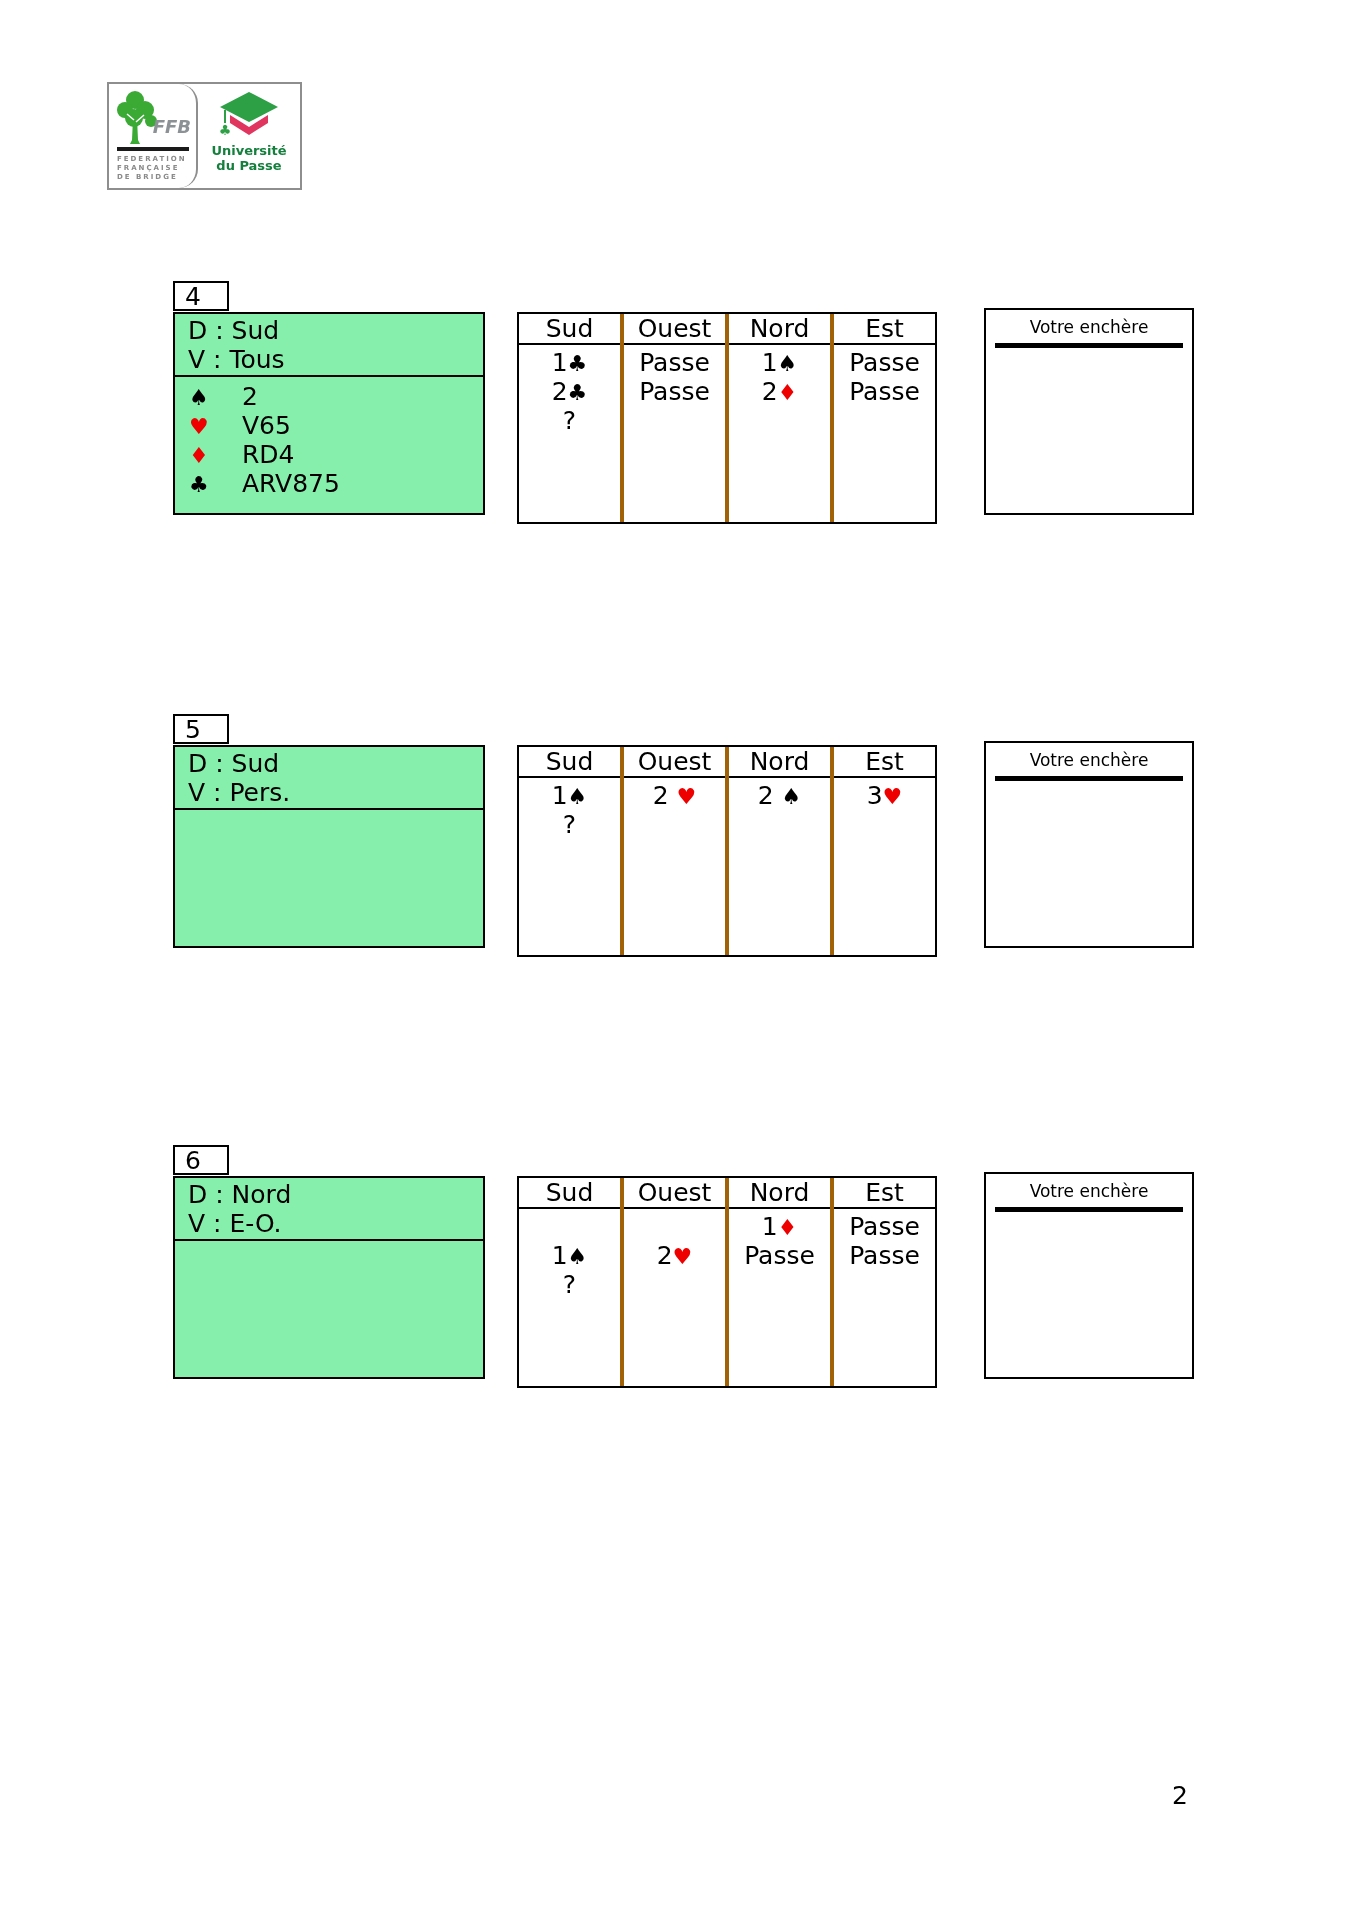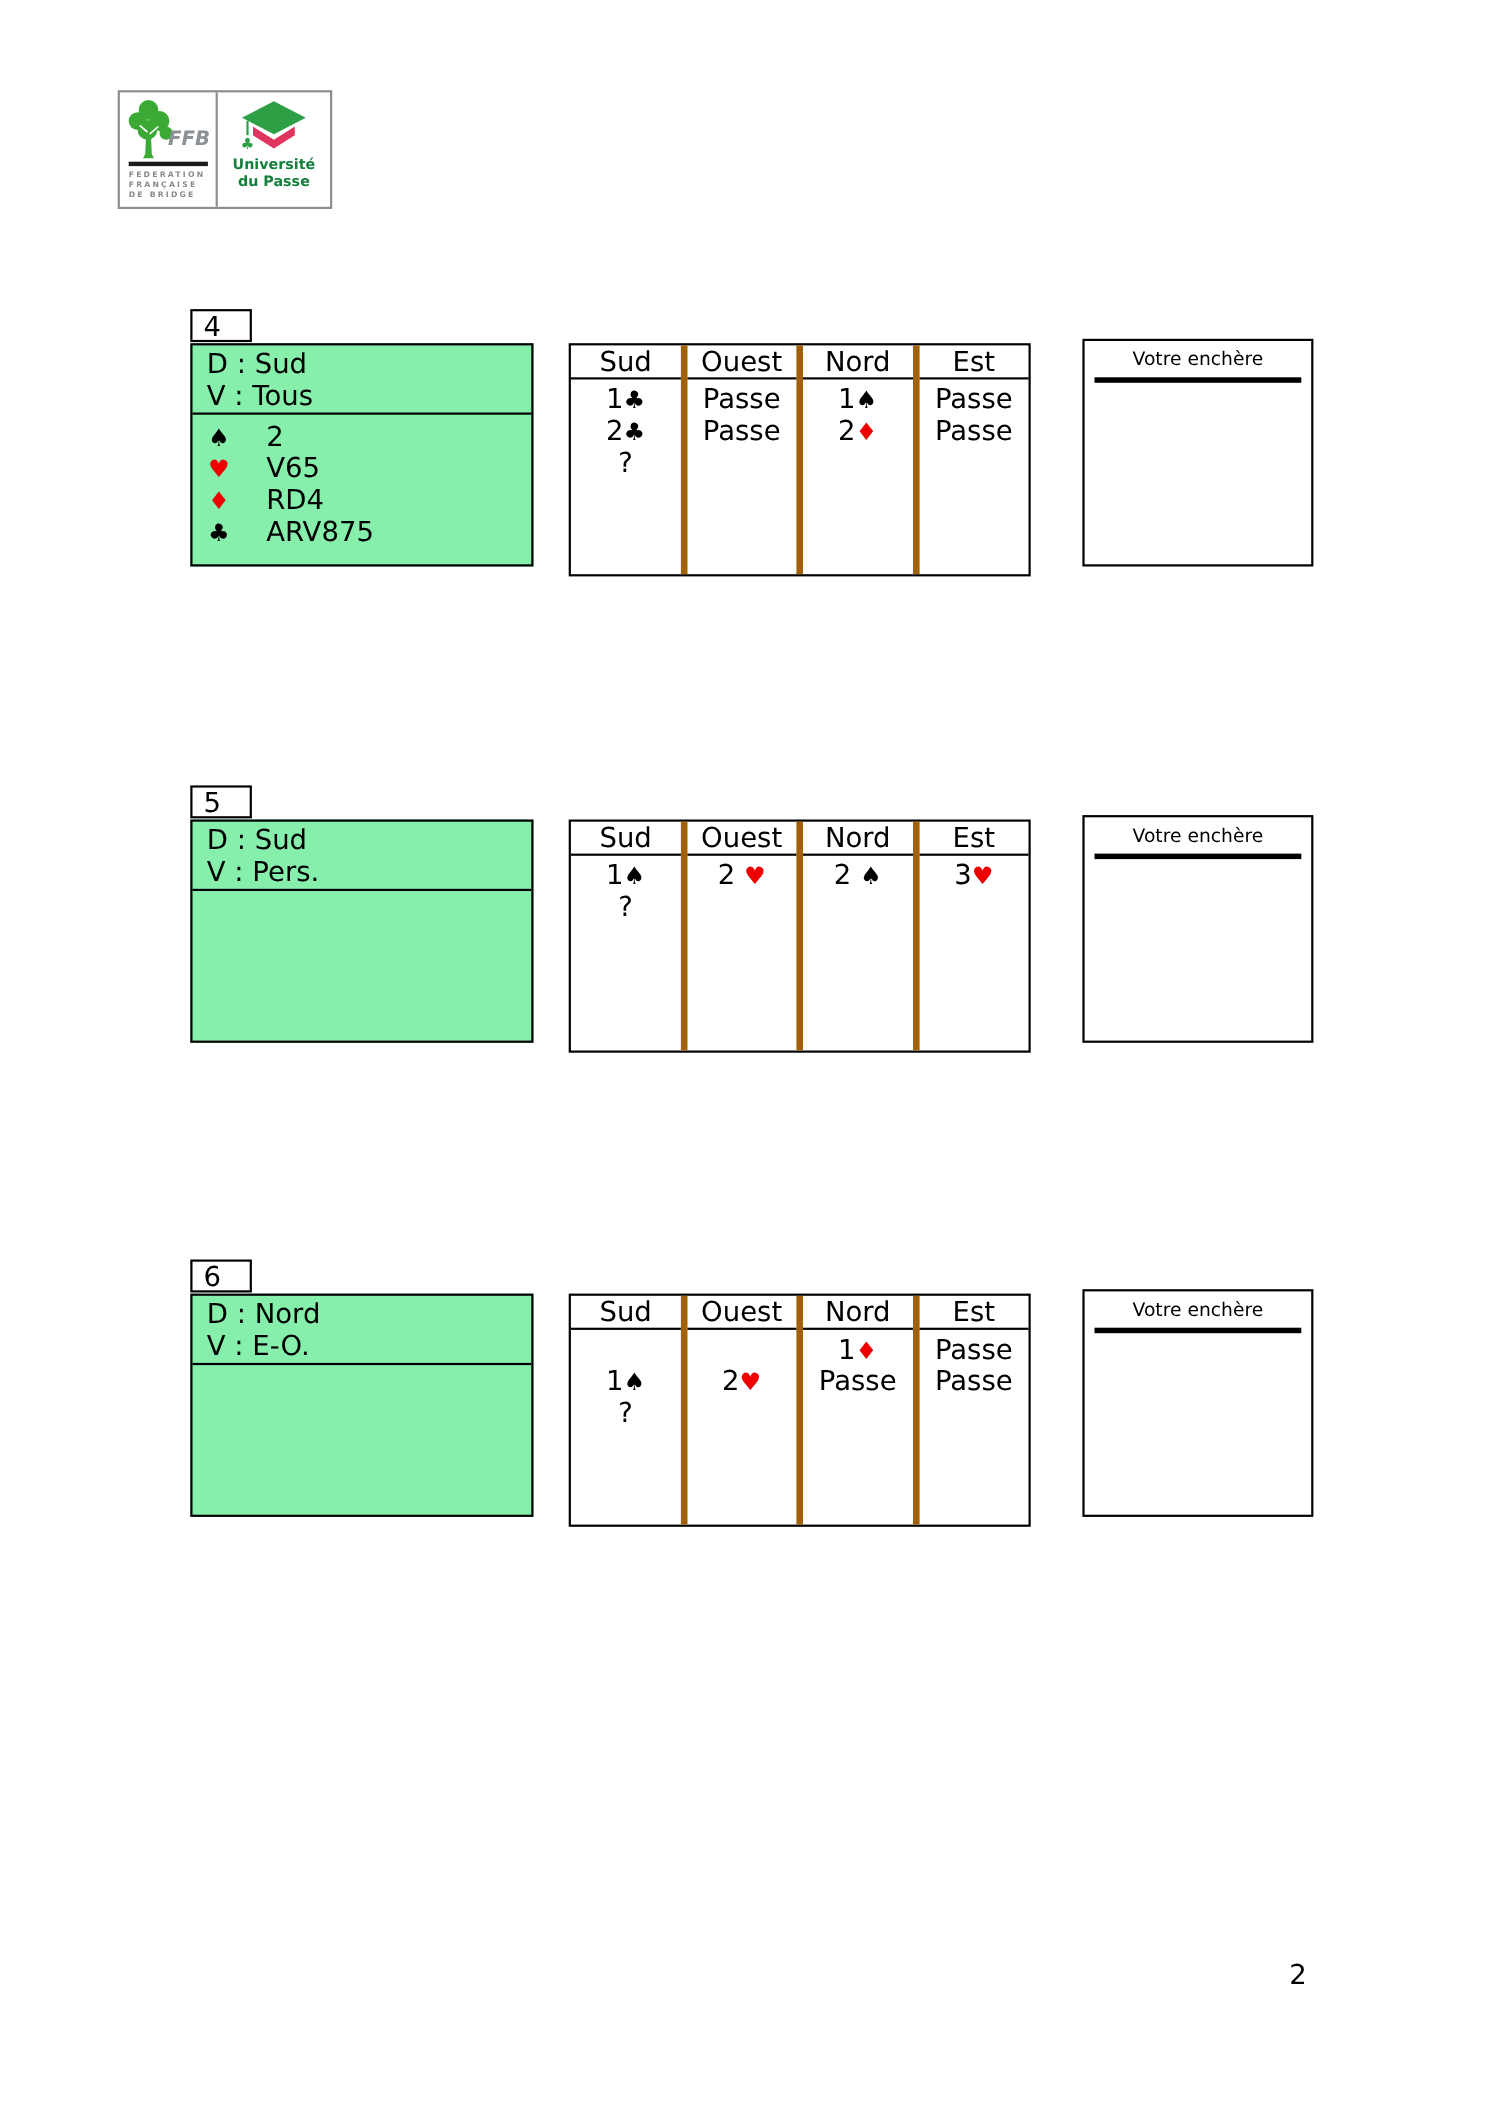--- a/index.html
+++ b/index.html
@@ -12,21 +12,21 @@
     overflow:hidden;
   }
 
   
   .logo-box{
     position:absolute;left:107px;top:82px;
     width:191px;height:104px;
     border:2px solid #8e8e8e;
     display:flex;background:#fff;
   }
-  .logo-cell{position:relative;box-sizing:border-box;}
+  .logo-cell{position:relative;box-sizing:border-box;border-radius:19px;}
   .logo-cell.left{width:89px;border-right:2px solid #8e8e8e;}
   .logo-cell.right{flex:1;text-align:center;}
   .ffb-mark{position:absolute;left:4px;top:4px;width:80px;height:56px;}
   .ffb-acronym{
     position:absolute;right:5px;top:32px;
     font-size:18px;font-weight:bold;font-style:italic;
     color:#8c9196;letter-spacing:0;
   }
   .ffb-bar{position:absolute;left:8px;top:63px;width:72px;height:4px;background:#1a1a1a;}
   .ffb-lines{
@@ -67,21 +67,21 @@
   .hand-row .suit{display:inline-block;width:53px;font-size:22px;}
   .suit-red{color:#ee0000;}
   .suit-black{color:#000;}
 
   .bid-table{
     position:absolute;left:517px;top:31px;
     width:416px;height:208px;
     border:2px solid #000;background:#fff;
     display:flex;
   }
-  .bid-col{flex:1;border-right:6px solid #a16207;display:flex;flex-direction:column;}
+  .bid-col{flex:1;border-right:4px solid #a16207;display:flex;flex-direction:column;}
   .bid-col:last-child{border-right:none;}
   .bid-col-header{
     height:29px;line-height:29px;border-bottom:2px solid #000;
     text-align:center;font-size:25px;
   }
   .bid-cells{padding-top:3px;text-align:center;font-size:25px;}
   .bid-cell{height:29px;line-height:29px;white-space:nowrap;}
   .bid-cell .suit{font-size:22px;}
 
   .votre-box{

